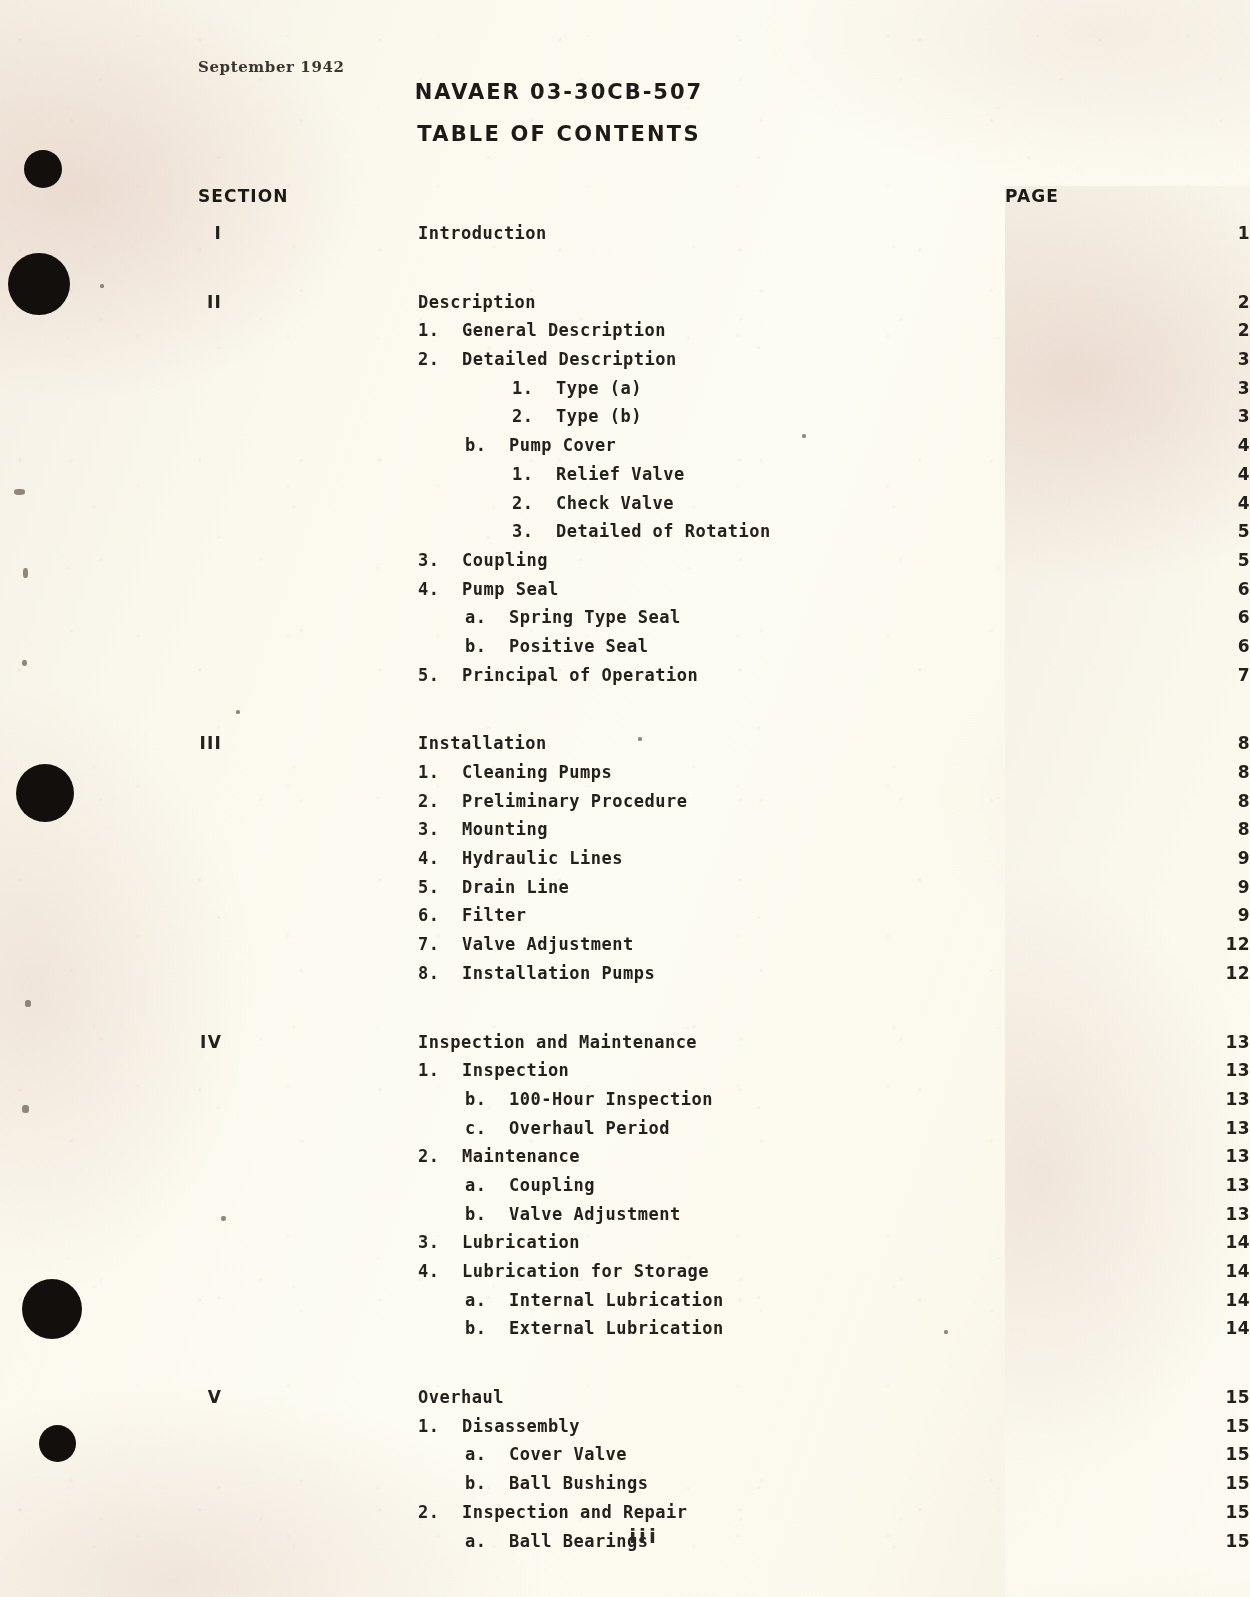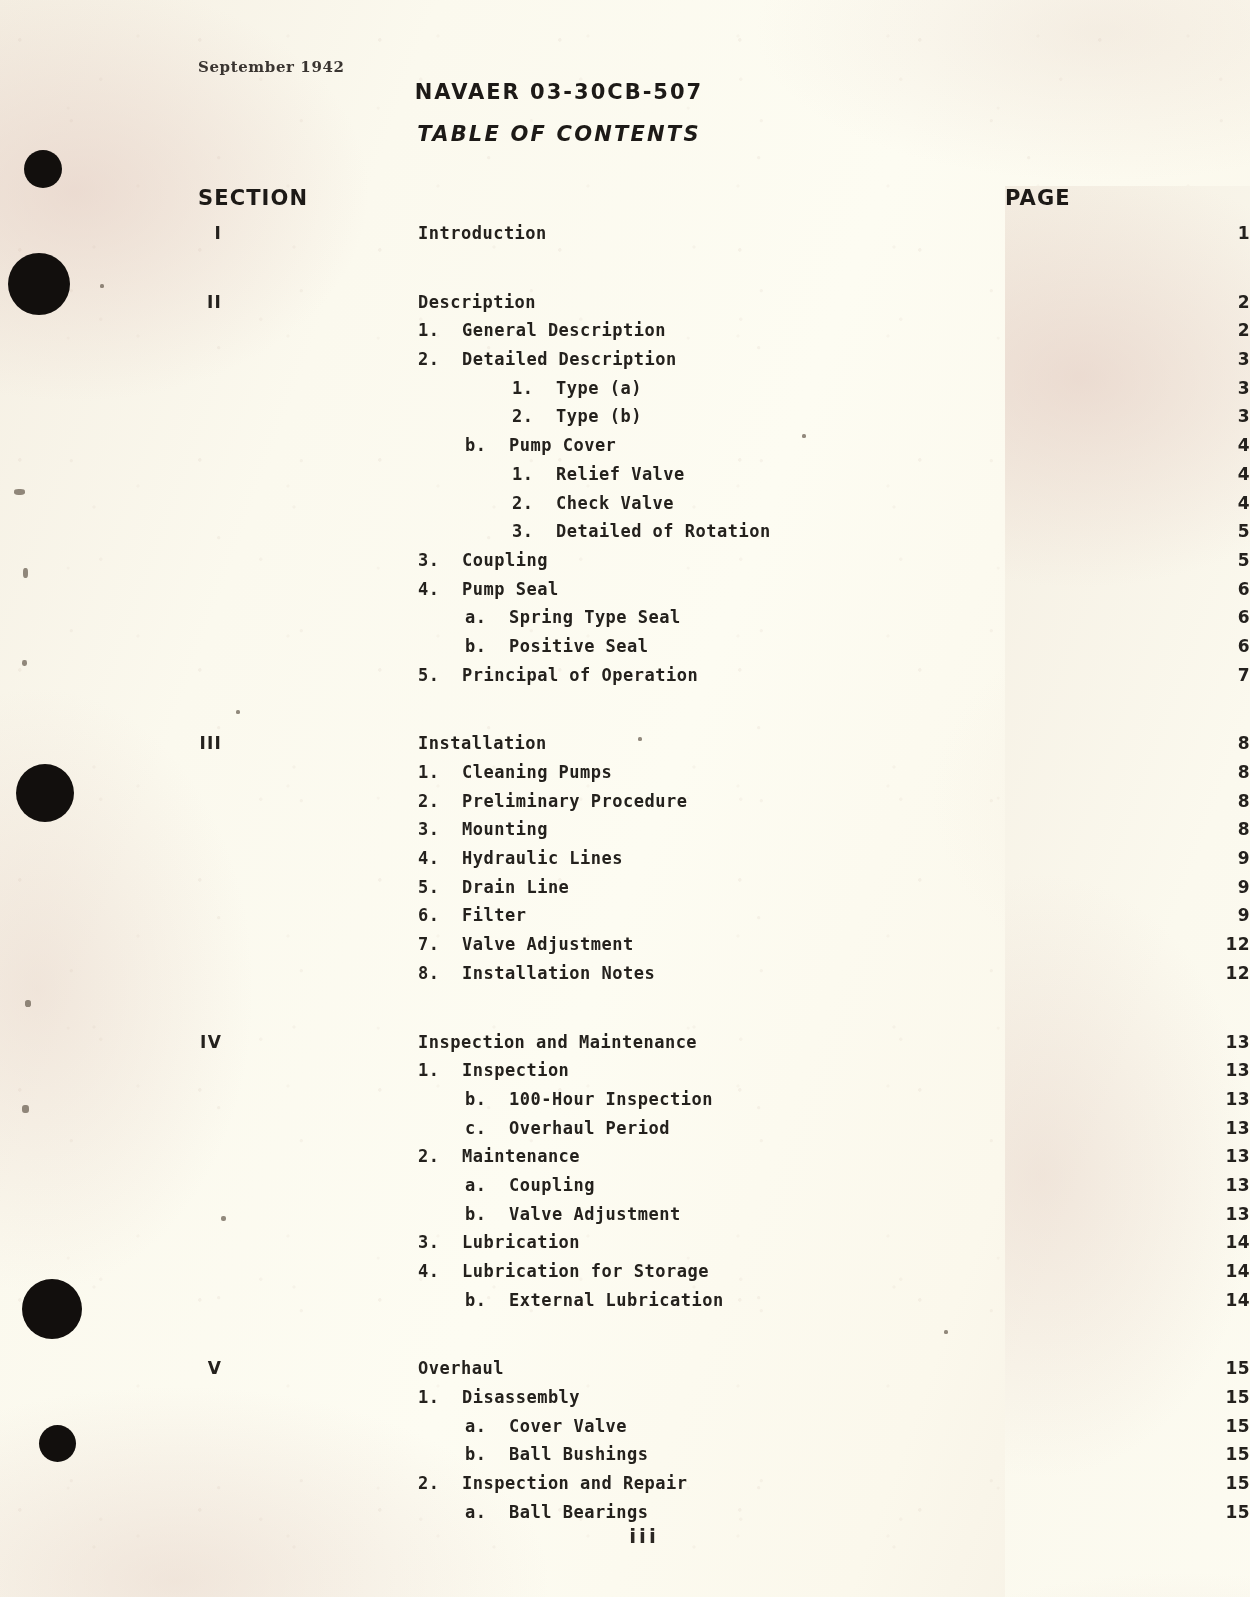--- a/index.html
+++ b/index.html
@@ -81,28 +81,27 @@
     top: 80px;
     font-size: 21px;
     letter-spacing: 2.0px;
     text-indent: 38px;
   }
   .doc-title {
     top: 122px;
     font-size: 21px;
     letter-spacing: 2.2px;
     text-indent: 38px;
-    font-style: italic;
   }
 
   
   .col-head {
     position: absolute;
     font-family: "DejaVu Sans", "Liberation Sans", sans-serif;
-    font-size: 21px;
+    font-size: 17px;
     font-weight: 700;
     letter-spacing: 1.1px;
     color: #1d1a17;
   }
   .col-head.section { left: 198px; top: 186px; }
   .col-head.page    { left: 1005px; top: 186px; }
 
   
   .toc {
     position: absolute;
@@ -320,21 +319,21 @@
           <td class="c-entry"><span class="lv1"><span class="marker">6.</span><span>Filter</span></span></td>
           <td class="c-page">9</td>
         </tr>
         <tr>
           <td class="c-sec"></td>
           <td class="c-entry"><span class="lv1"><span class="marker">7.</span><span>Valve Adjustment</span></span></td>
           <td class="c-page">12</td>
         </tr>
         <tr>
           <td class="c-sec"></td>
-          <td class="c-entry"><span class="lv1"><span class="marker">8.</span><span>Installation Notes</span></span></td>
+          <td class="c-entry"><span class="lv1"><span class="marker">8.</span><span>Installation Pumps</span></span></td>
           <td class="c-page">12</td>
         </tr>
         <tr class="gap">
           <td colspan="3"></td>
         </tr>
         <tr>
           <td class="c-sec">IV</td>
           <td class="c-entry"><span class="lv0"><span>Inspection and Maintenance</span></span></td>
           <td class="c-page">13</td>
         </tr>
@@ -373,20 +372,25 @@
           <td class="c-entry"><span class="lv1"><span class="marker">3.</span><span>Lubrication</span></span></td>
           <td class="c-page">14</td>
         </tr>
         <tr>
           <td class="c-sec"></td>
           <td class="c-entry"><span class="lv1"><span class="marker">4.</span><span>Lubrication for Storage</span></span></td>
           <td class="c-page">14</td>
         </tr>
         <tr>
           <td class="c-sec"></td>
+          <td class="c-entry"><span class="lv2"><span class="marker">a.</span><span>Internal Lubrication</span></span></td>
+          <td class="c-page">14</td>
+        </tr>
+        <tr>
+          <td class="c-sec"></td>
           <td class="c-entry"><span class="lv2"><span class="marker">b.</span><span>External Lubrication</span></span></td>
           <td class="c-page">14</td>
         </tr>
         <tr class="gap">
           <td colspan="3"></td>
         </tr>
         <tr>
           <td class="c-sec">V</td>
           <td class="c-entry"><span class="lv0"><span>Overhaul</span></span></td>
           <td class="c-page">15</td>

